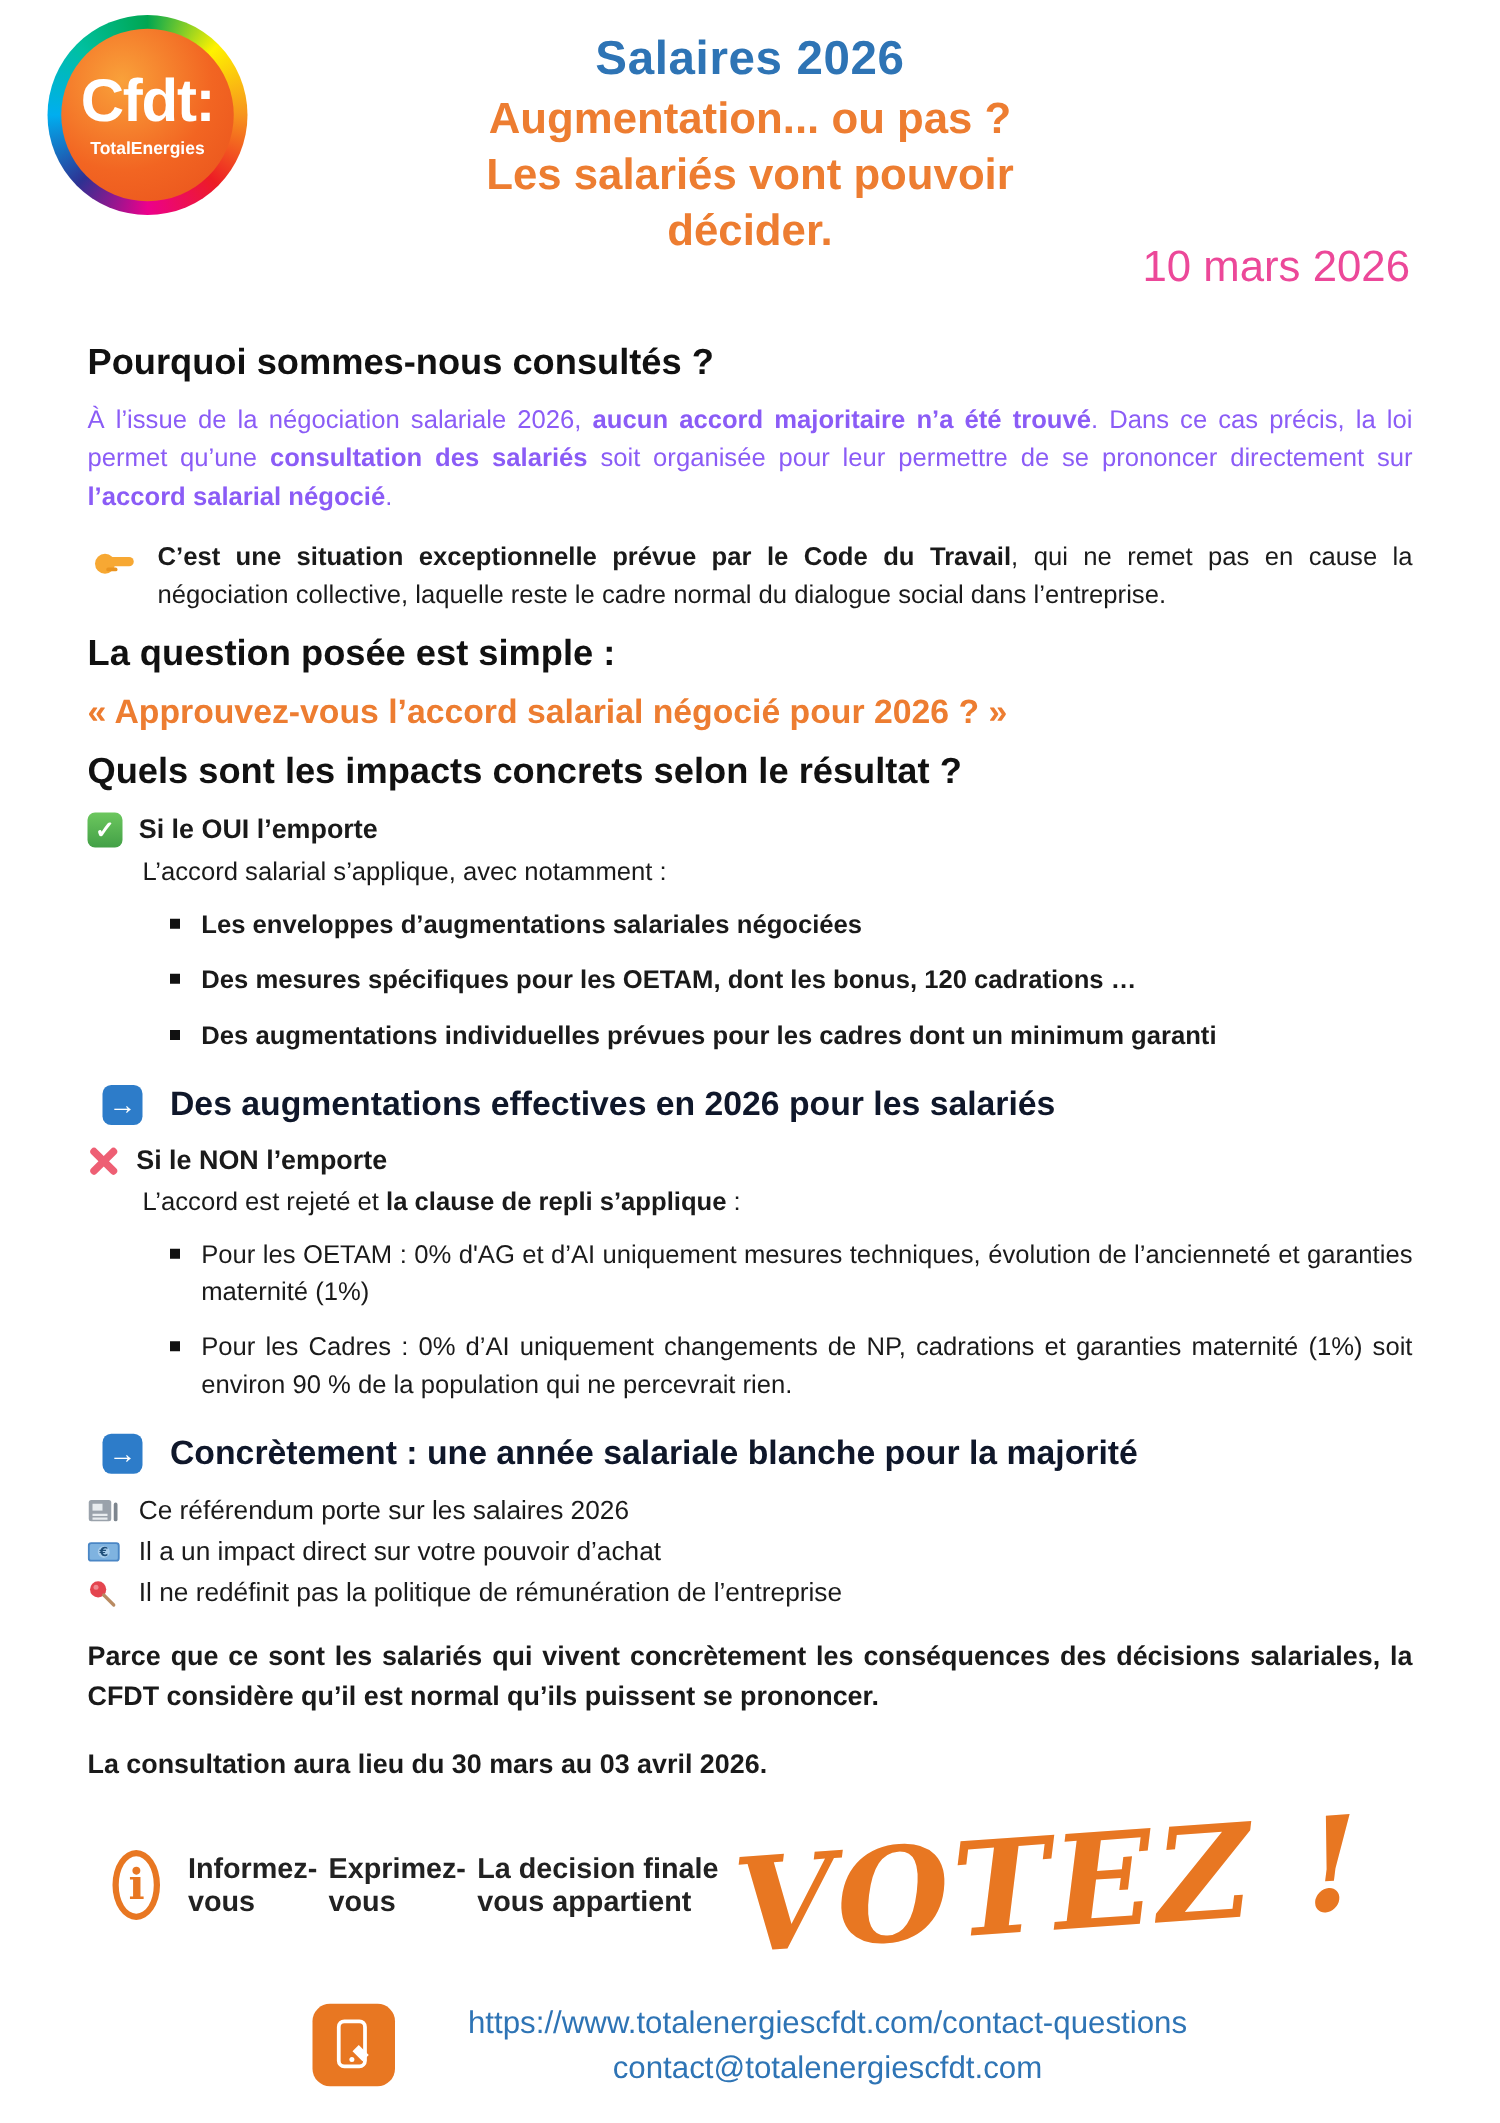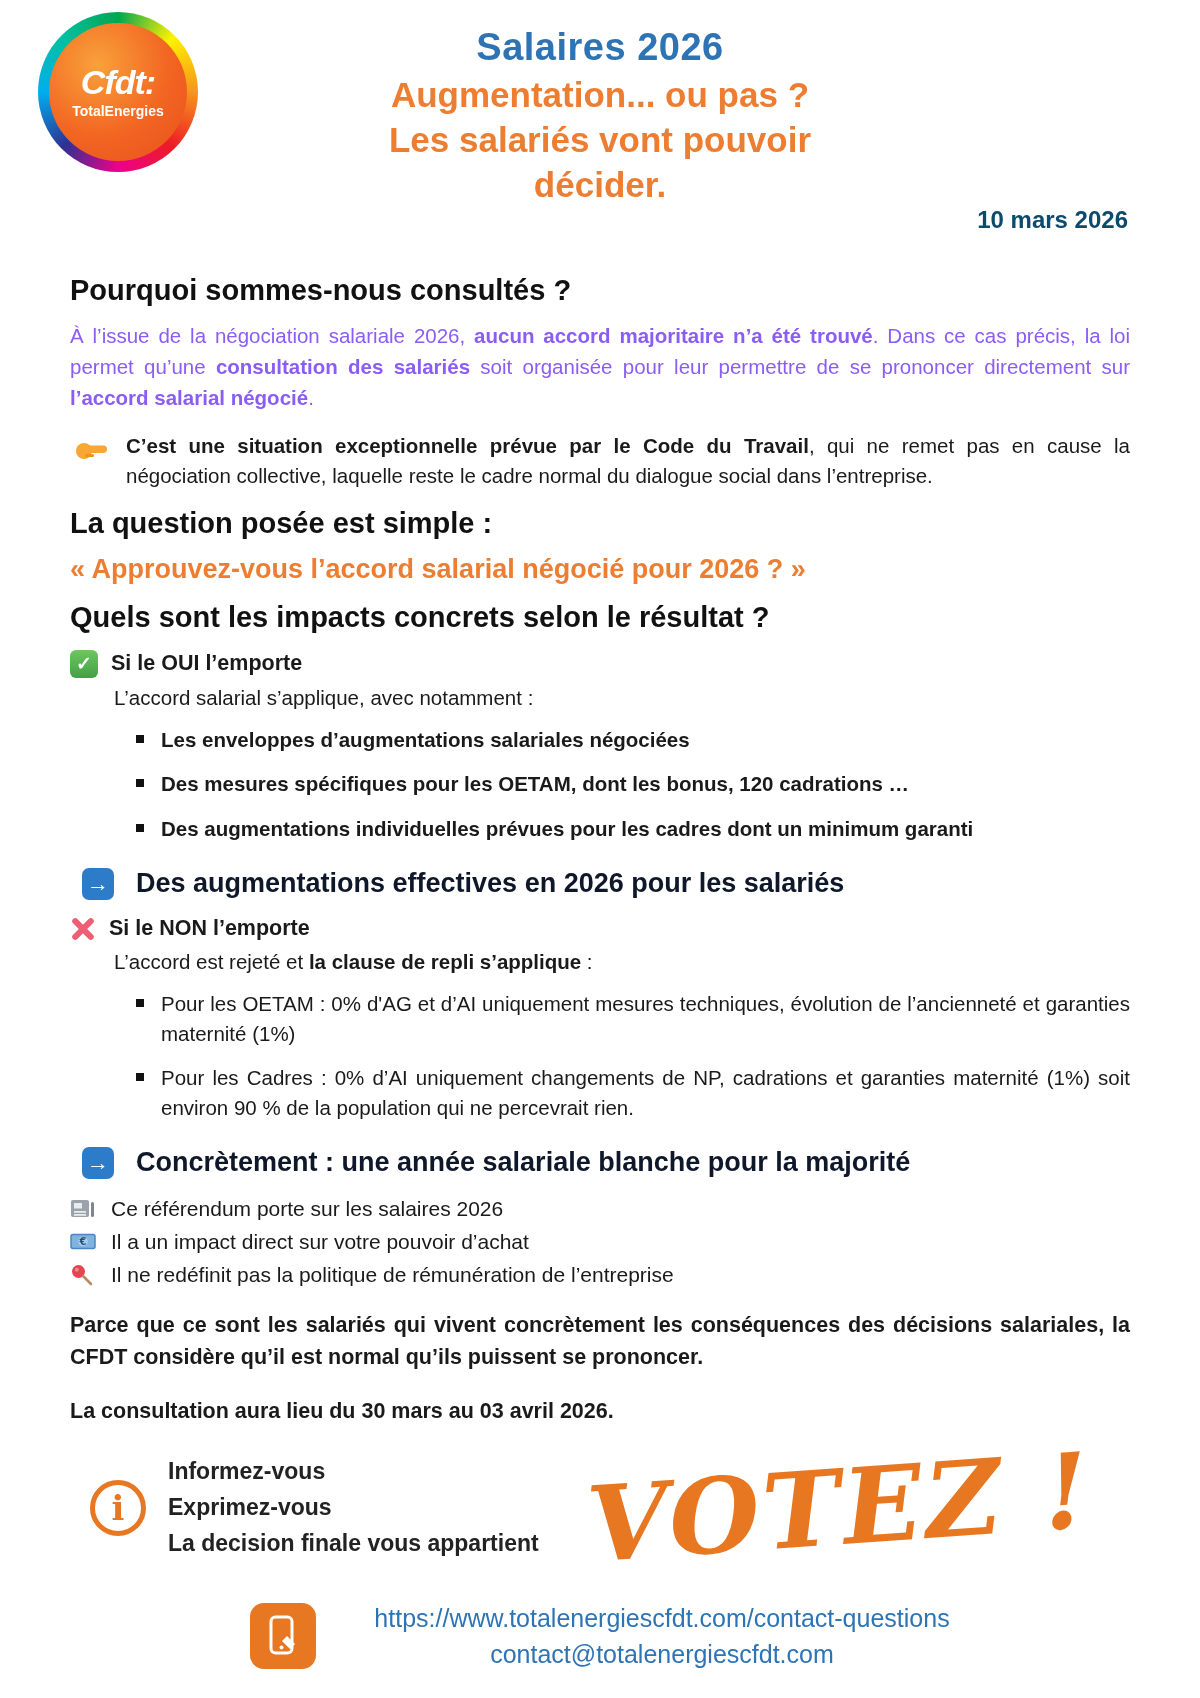--- a/index.html
+++ b/index.html
@@ -17,26 +17,26 @@
     position:absolute; left:-32px; top:12px;
     width:160px; height:160px; border-radius:50%;
     background:conic-gradient(#00a651,#fff200,#f7941d,#ed1c24,#ec008c,#2e3192,#00aeef,#00c0a0,#00a651);
     display:flex; align-items:center; justify-content:center;
   }
   .logo-inner {
     width:138px; height:138px; border-radius:50%;
     background:radial-gradient(circle at 35% 30%, #f9a13a 0%, #f26522 55%, #e8511c 100%);
     display:flex; flex-direction:column; align-items:center; justify-content:center;
   }
-  .logo-brand { color:#fff; font-weight:700; font-style:italic; font-size:34px; letter-spacing:-1px; line-height:1; }
+  .logo-brand { color:#fff; font-weight:700; font-size:48px; letter-spacing:-1px; line-height:1; }
   .logo-sub { color:#fff; font-weight:700; font-size:14px; margin-top:4px; }
   .title-block { padding-top:26px; text-align:center; }
   .main-title { color:#2e74b5; font-size:38px; font-weight:700; letter-spacing:0.5px; }
   .sub-title { color:#ed7d31; font-size:35px; font-weight:700; line-height:1.28; margin-top:4px; }
-  .date { position:absolute; right:2px; bottom:24px; font-size:24px; font-weight:700; color:#0c4a6e; }
+  .date { position:absolute; right:2px; bottom:24px; font-size:35px; font-weight:400; color:#ec4899; }
 
   
   .section-h { font-size:29px; font-weight:700; color:#111; margin:16px 0 14px; }
   .body-p { font-size:20.5px; line-height:1.5; text-align:justify; color:#8b5cf6; }
   .b { font-weight:700; }
 
   .hand-row { display:flex; gap:16px; margin:18px 0 4px; padding-left:4px; }
   .hand-icon { flex:0 0 36px; padding-top:6px; }
   .hand-text { font-size:20.5px; line-height:1.45; text-align:justify; }
 
@@ -82,21 +82,21 @@
   .schedule { font-weight:700; font-size:21.5px; margin-top:26px; }
 
   
   .cta-row { display:flex; align-items:center; justify-content:space-between; margin-top:22px; padding:0 10px 0 20px; }
   .info-block { display:flex; align-items:center; gap:22px; }
   .info-icon {
     width:56px; height:56px; border-radius:50%; border:5px solid #e87722;
     display:flex; align-items:center; justify-content:center;
     color:#e87722; font-family:"DejaVu Serif", serif; font-weight:700; font-size:34px;
   }
-  .info-lines { display:flex; flex-direction:column; gap:9px; }
+  .info-lines { display:flex; flex-direction:row; gap:9px; }
   .info-line { font-size:23px; font-weight:700; color:#222; }
   .votez {
     font-family:"DejaVu Serif", serif; font-style:italic; font-weight:700;
     color:#e87722; font-size:104px; letter-spacing:3px;
     transform:rotate(-4deg); margin-right:28px; white-space:nowrap;
   }
 
   
   .footer { display:flex; align-items:center; justify-content:center; gap:30px; margin-top:34px; }
   .contact-icon {

